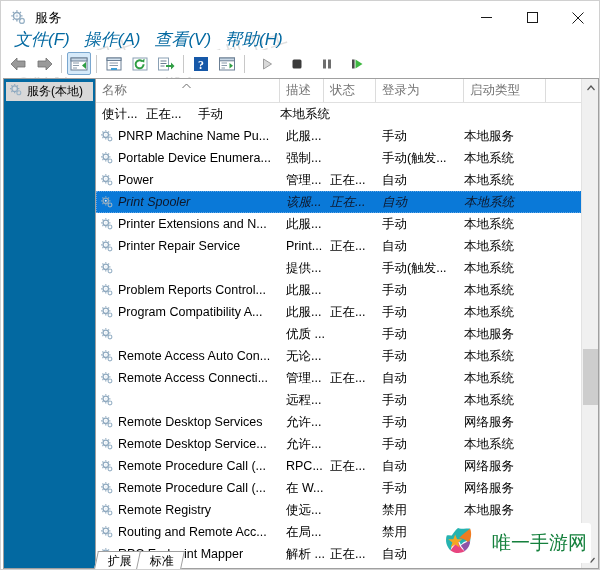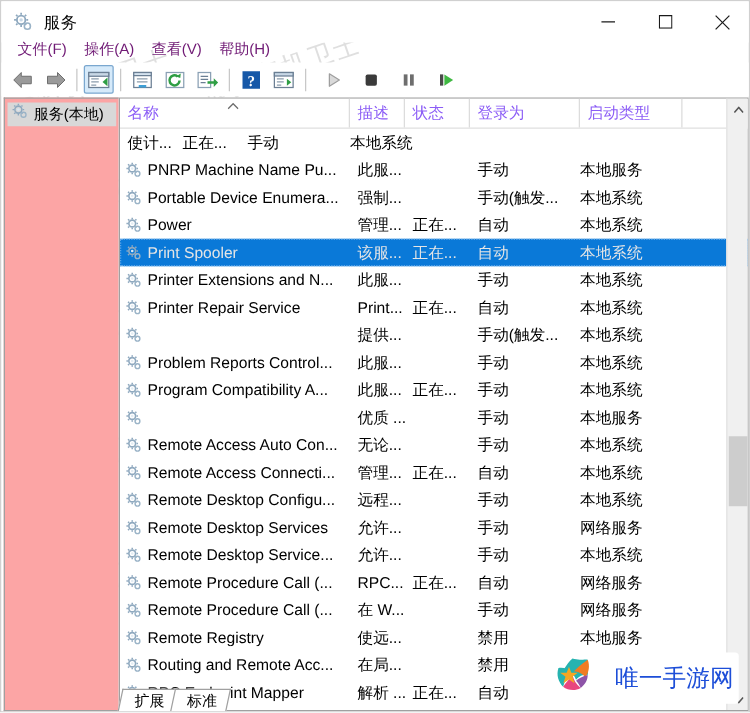--- a/index.html
+++ b/index.html
@@ -47,23 +47,24 @@
 
   
   .menubar {
     position: absolute; left: 0; top: 27px;
     width: 600px; height: 22px;
     display: flex; align-items: center;
     padding-left: 6px;
     box-sizing: border-box;
   }
   .menu-item {
-    font-size: 12px; color: #701a75;
+    font-size: 17px; color: #0369a1;
     padding: 1px 7px;
     white-space: nowrap;
+    font-style: italic;
   }
 
   
   .toolbar {
     position: absolute; left: 0; top: 49px;
     width: 600px; height: 27px;
     background: #ffffff;
     display: flex; align-items: center;
     padding-left: 4px;
     box-sizing: border-box;
@@ -86,21 +87,21 @@
   }
 
   
   .content {
     position: absolute; left: 2px; top: 77px;
     width: 596px; height: 491px;
     display: flex;
   }
   .leftpane {
     width: 92px;
-    background: #fca5a5;
+    background: #0369a1;
     border: 1px solid #a0a0a0;
     border-right: none;
     box-sizing: border-box;
     padding-top: 3px;
     text-align: center;
   }
   .tree-node {
     display: flex; align-items: center;
     height: 19px;
     margin: 0 2px;
@@ -123,21 +124,21 @@
   
   .lv-header {
     display: flex;
     height: 23px;
     background: #ffffff;
     border-bottom: 1px solid #e0e0e0;
     flex: none;
     position: relative;
   }
   .lv-col {
-    font-size: 12.5px; color: #8b5cf6;
+    font-size: 12.5px; color: #737373;
     display: flex; align-items: center;
     padding-left: 6px;
     border-right: 1px solid #dcdcdc;
     box-sizing: border-box;
     position: relative;
     white-space: nowrap;
     text-align: right;
   }
   .sortarrow {
     position: absolute;
@@ -172,21 +173,21 @@
   }
   .cell {
     font-size: 12.5px;
     color: #000;
     display: flex; align-items: center;
     padding-left: 6px;
     box-sizing: border-box;
     white-space: nowrap;
     overflow: hidden;
   }
-  .lv-row.selected .cell { color: #e5e5e5; }
+  .lv-row.selected .cell { color: #0f172a; font-style: italic; }
   .cell.name { padding-left: 4px; }
   .svc-icon {
     width: 14px; height: 14px;
     margin-right: 4px;
     flex: none;
     position: relative;
   }
 
   
   .vscroll {
@@ -243,21 +244,21 @@
   .brand {
     position: absolute;
     right: 8px; bottom: 6px;
     display: flex; align-items: center;
     background: #ffffff;
     padding: 3px 4px 3px 2px;
     border-radius: 3px;
   }
   .brand-text {
     font-size: 19px;
-    color: #1d4ed8;
+    color: #15803d;
     margin-left: 19px;
     font-family: "DejaVu Sans", sans-serif;
   }
 </style>
 </head>
 <body>
 
 <div id="app">
 
   <div id="watermark-layer">
@@ -833,21 +834,20 @@
                     <line x1="10.5" y1="6.6" x2="11.9" y2="6.6"></line>
                     <line x1="2.8" y1="2.8" x2="3.8" y2="3.8"></line>
                     <line x1="9.4" y1="9.4" x2="10.4" y2="10.4"></line>
                     <line x1="10.4" y1="2.8" x2="9.4" y2="3.8"></line>
                     <line x1="3.8" y1="9.4" x2="2.8" y2="10.4"></line>
                   </g>
                   <g fill="none" stroke="#9ab3c7" stroke-width="1.3">
                     <circle cx="11.4" cy="11.4" r="2.2"></circle>
                   </g>
                 </svg></span>
-              <span>Remote Desktop Configu...</span>
             </div>
             <div class="cell c-desc">远程...</div>
             <div class="cell c-status"></div>
             <div class="cell c-start">手动</div>
             <div class="cell c-logon">本地系统</div>
           </div>
           <div class="lv-row">
             <div class="cell c-name name">
               <span class="svc-icon"><svg width="14" height="14" viewBox="0 0 16 16">
                   <g fill="none" stroke="#8fa9bf" stroke-width="1.5">

